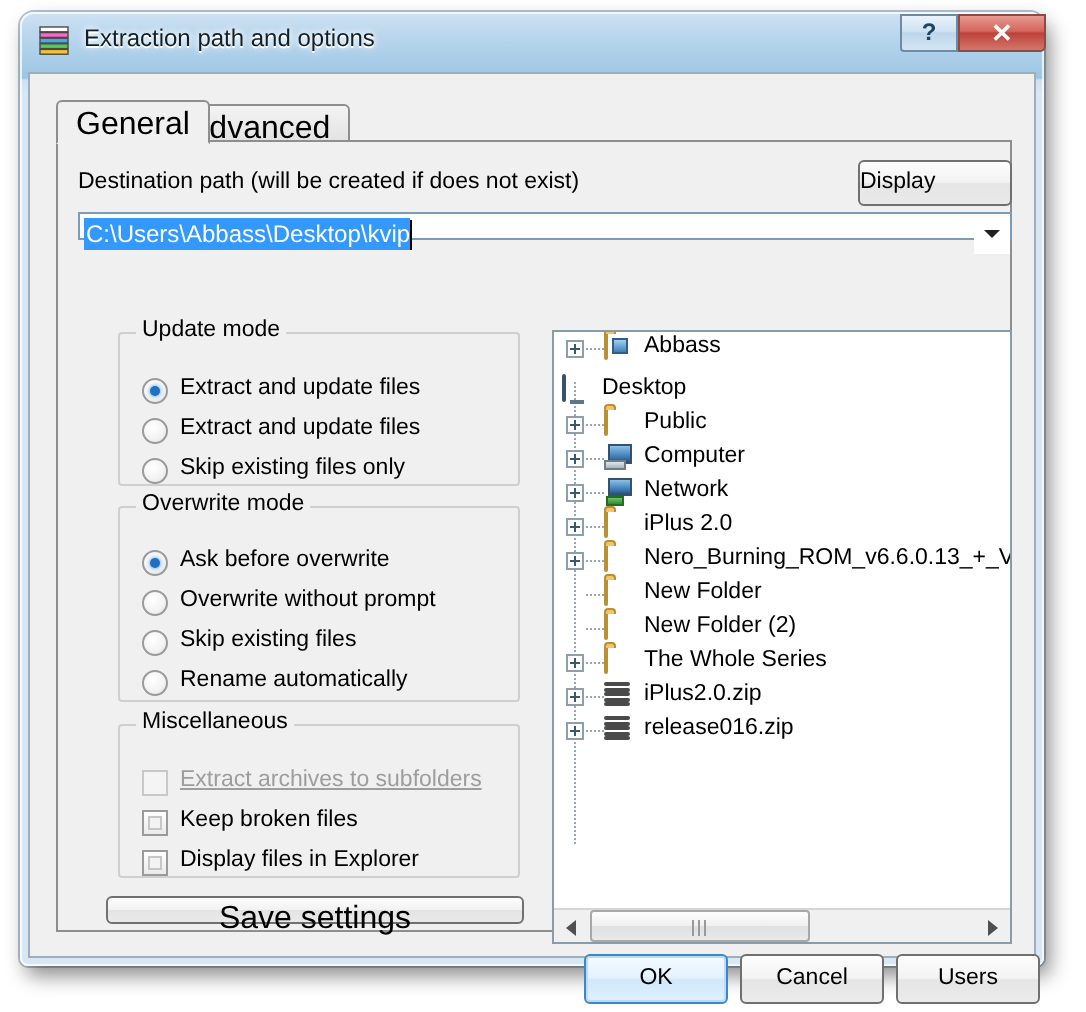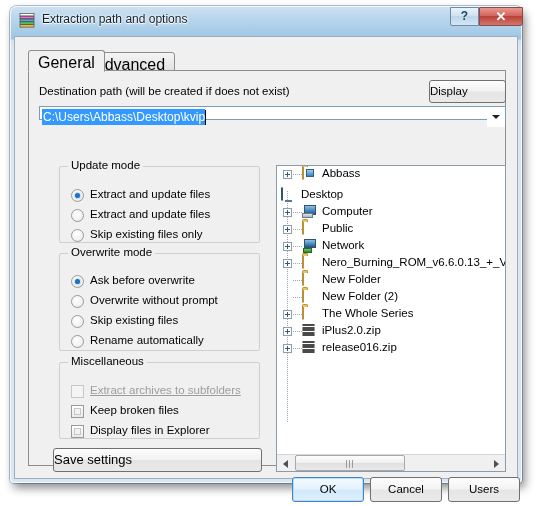--- a/index.html
+++ b/index.html
@@ -223,26 +223,26 @@
     width:7px; height:7px; background:#f3f3f3;
     border:1px solid #c6c6c6; box-sizing:border-box;
   }
   .opt .cbox.dis { border-color:#c8c8c8; background:#f4f4f4; }
   .opt .lbl { position: absolute; left: 19px; top: 1px; }
   .opt.disabled .lbl { color: #9d9d9d; text-decoration: underline; }
 
   
   #save-settings {
     position: absolute; left: 38px; top: 411px;
-    width: 209px; height: 24px;
+    width: 209px; height: 14px;
     box-sizing: border-box;
     border: 1px solid #707070; border-radius: 3px;
     background: linear-gradient(to bottom,#fdfdfd 0%,#f2f2f2 48%,#e4e4e4 52%,#e9e9e9 100%);
-    font-size: 13px; color: #000;
-    line-height: 22px;
+    font-size: 16px; color: #000;
+    text-align: center; line-height: 22px;
     cursor: default;
   }
 
   
   #tree-panel {
     position: absolute; left: 261px; top: 128px;
     width: 230px; height: 307px;
     border: 1px solid #8b9ca8;
     background: #ffffff;
     box-sizing: border-box;
@@ -538,38 +538,44 @@
         </div>
 
         <div class="tnode" style="margin-top:4px">
           <span class="ico" style="left:4px"><span class="ic-monitor"></span></span>
           <span class="txt" style="left:24px">Desktop</span>
         </div>
 
         <div class="tnode">
           <span class="exp" style="left:6px"></span>
           <span class="dots" style="left:16px"></span>
+          <span class="ico" style="left:25px"><span class="ic-folder"></span></span>
+          <span class="txt" style="left:45px">Public</span>
+        </div>
+
+        <div class="tnode">
+          <span class="exp" style="left:6px"></span>
+          <span class="dots" style="left:16px"></span>
           <span class="ico" style="left:25px"><span class="ic-computer"></span></span>
           <span class="txt" style="left:45px">Computer</span>
         </div>
 
         <div class="tnode">
           <span class="exp" style="left:6px"></span>
           <span class="dots" style="left:16px"></span>
-          <span class="ico" style="left:25px"><span class="ic-folder"></span></span>
-          <span class="txt" style="left:45px">Public</span>
-        </div>
-
-        <div class="tnode">
-          <span class="exp" style="left:6px"></span>
-          <span class="dots" style="left:16px"></span>
           <span class="ico" style="left:25px"><span class="ic-network"></span></span>
           <span class="txt" style="left:45px">Network</span>
         </div>
 
+        <div class="tnode">
+          <span class="exp" style="left:6px"></span>
+          <span class="dots" style="left:16px"></span>
+          <span class="ico" style="left:25px"><span class="ic-folder"></span></span>
+          <span class="txt" style="left:45px">iPlus 2.0</span>
+        </div>
 
         <div class="tnode">
           <span class="exp" style="left:6px"></span>
           <span class="dots" style="left:16px"></span>
           <span class="ico" style="left:25px"><span class="ic-folder"></span></span>
           <span class="txt" style="left:45px">Nero_Burning_ROM_v6.6.0.13_+_Vision_</span>
         </div>
 
         <div class="tnode">
           <span class="dots" style="left:16px"></span>

